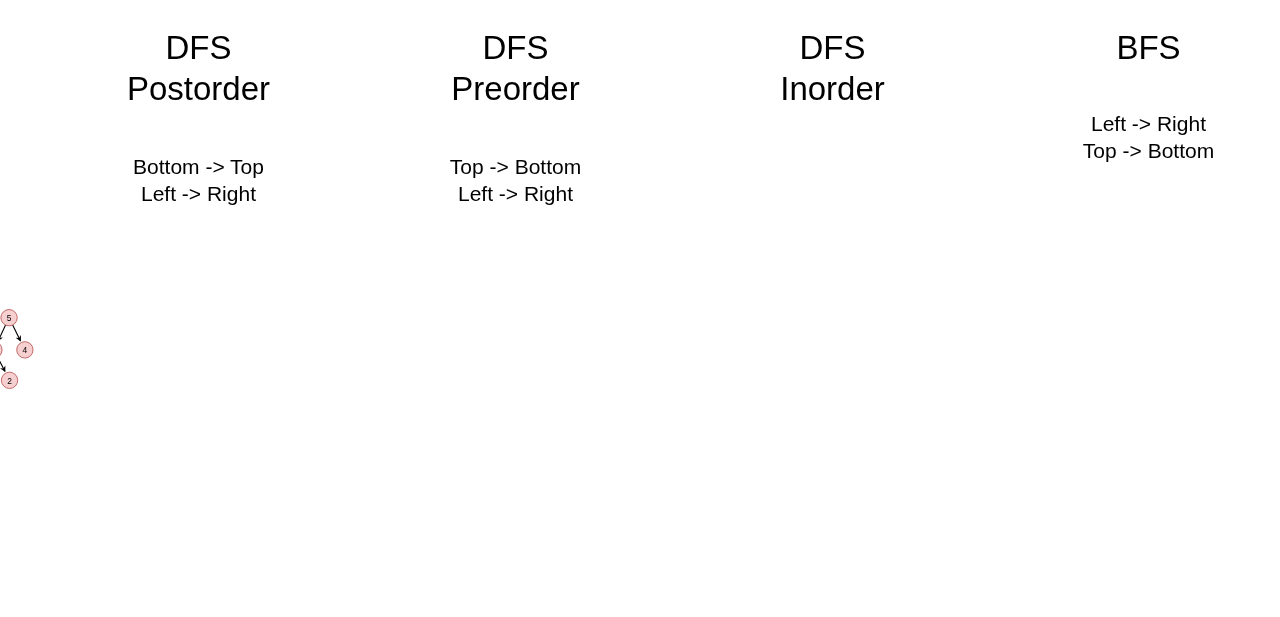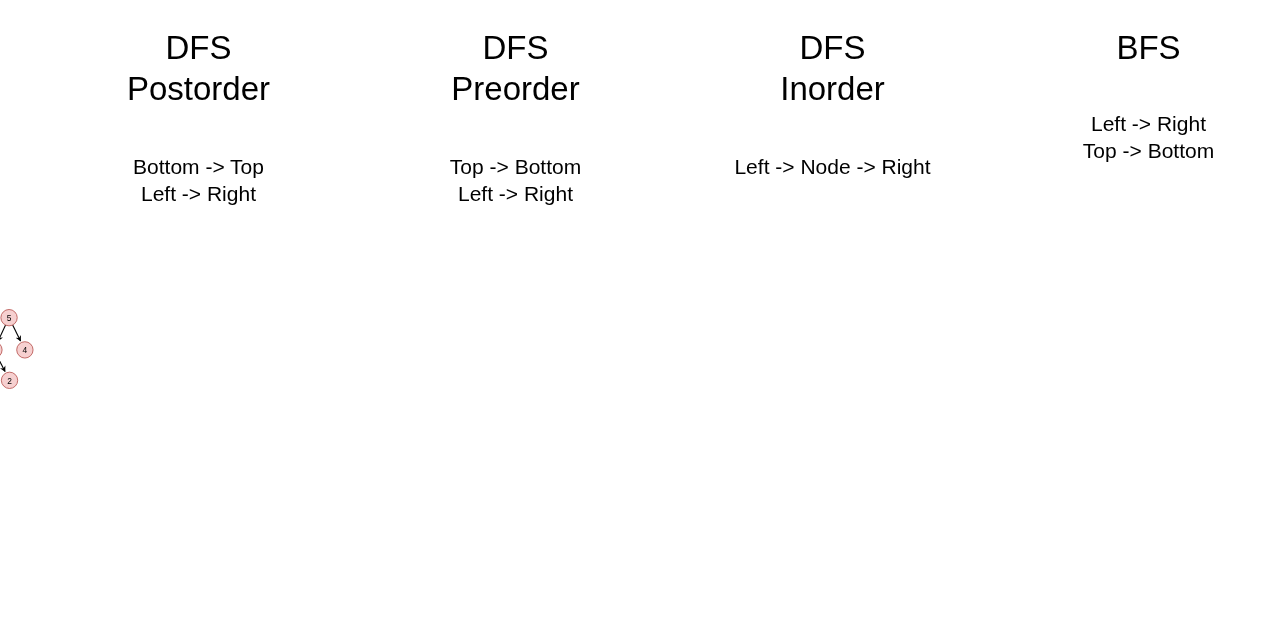--- a/index.html
+++ b/index.html
@@ -109,20 +109,19 @@
     </svg>
     <div class="column" style="left: 357px;">
       <div class="heading title" style="top: 12px;">DFS
 Preorder</div>
       <div class="heading subtitle" style="top: 138px;">Top -&gt; Bottom
 Left -&gt; Right</div>
     </div>
     <div class="column" style="left: 674px;">
       <div class="heading title" style="top: 12px;">DFS
 Inorder</div>
-      <div class="heading subtitle" style="top: 138px;">Left -&gt; Node -&gt; Right</div>
     </div>
     <div class="column" style="left: 990px;">
       <div class="heading title" style="top: 12px;">BFS</div>
       <div class="heading subtitle" style="top: 95px;">Left -&gt; Right
 Top -&gt; Bottom</div>
     </div>
   </div>
 
 </body></html>

